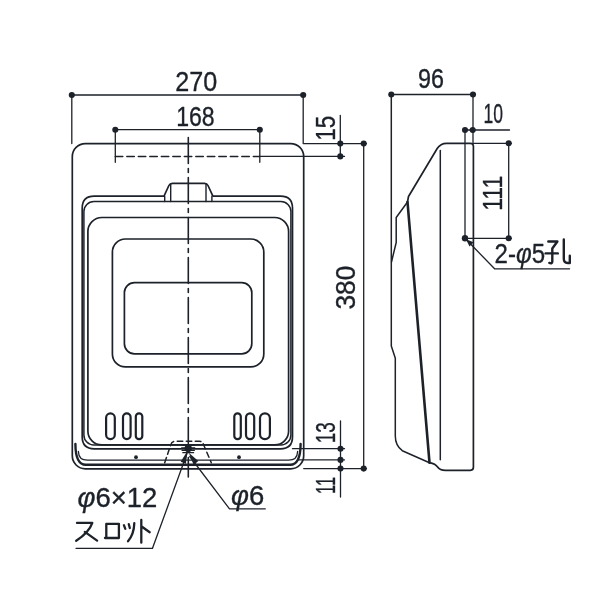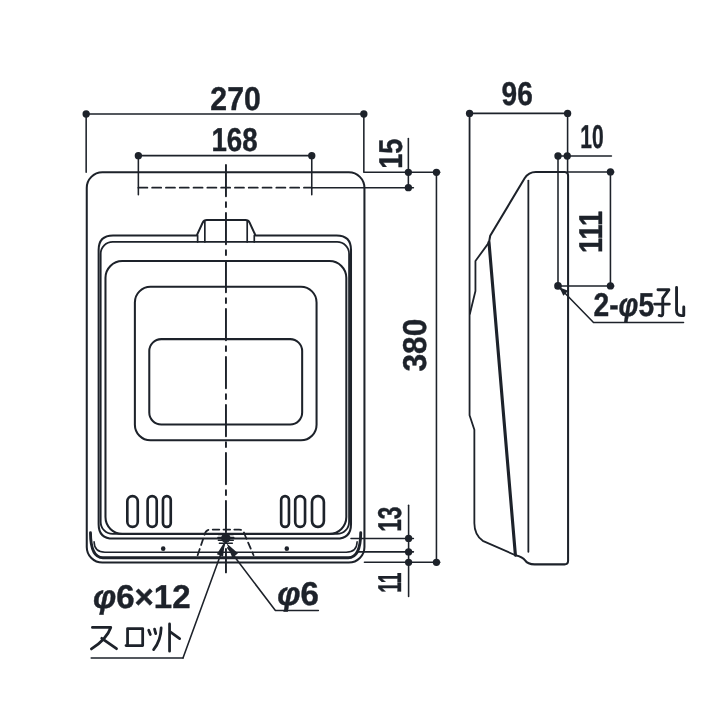--- a/index.html
+++ b/index.html
@@ -1,16 +1,16 @@
 <!DOCTYPE html>
 <html><head>
 <meta charset="utf-8">
 <style>
   html,body{margin:0;padding:0;background:#ffffff;}
-  #canvas{width:552px;height:600px;position:relative;font-weight:bold;}
+  #canvas{width:552px;height:600px;position:relative;}
   svg{position:absolute;top:0;left:0;}
   text{font-family:"Liberation Sans",sans-serif;fill:#1d222a;}
 </style>
 </head>
 <body>
 <div id="canvas">
 <svg width="600" height="600" viewBox="0 0 600 600" fill="none" stroke-linecap="round" stroke-linejoin="round">
 
 <g stroke="#1d222a">
 

